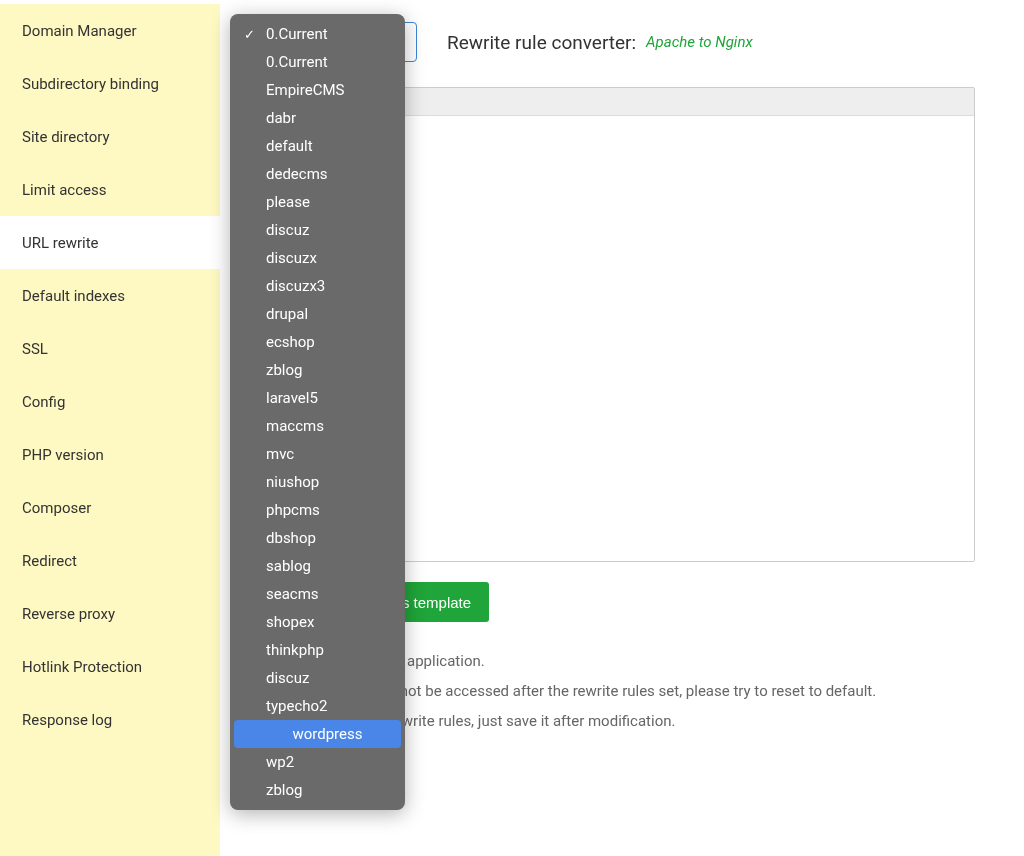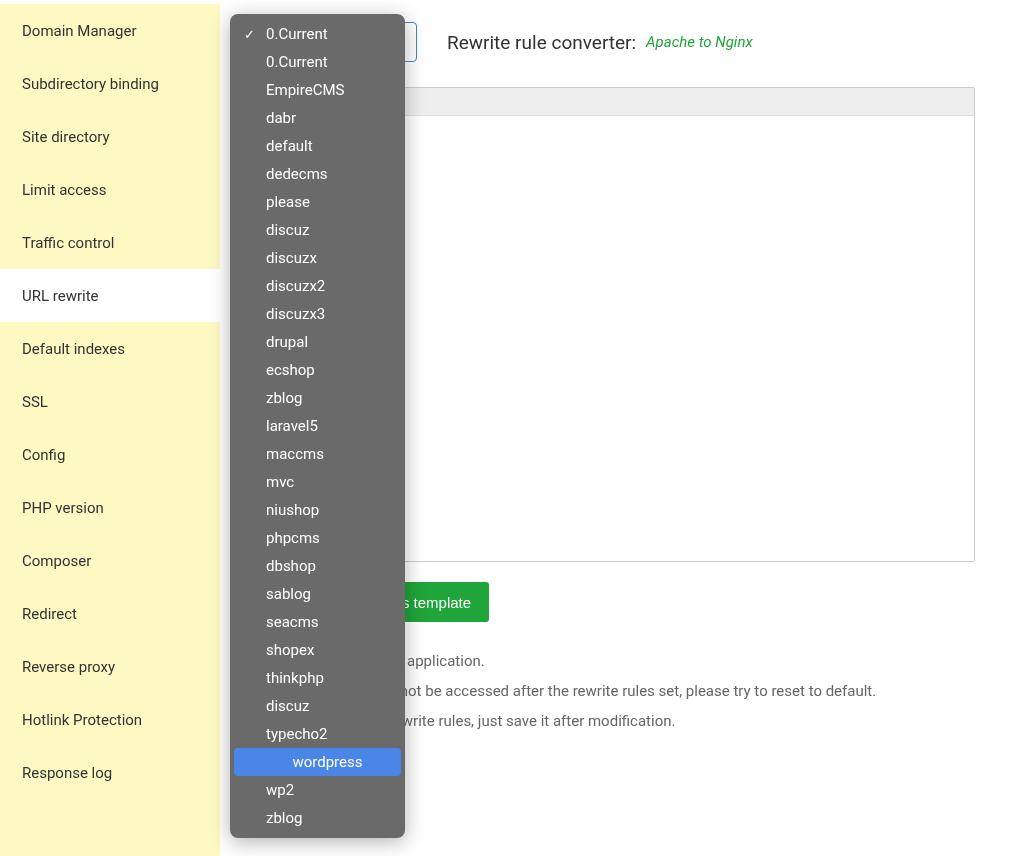--- a/index.html
+++ b/index.html
@@ -179,21 +179,20 @@
     }
   </style>
 </head>
 <body>
 
 <div class="sidebar">
   <div class="sidebar-item">Domain Manager</div>
   <div class="sidebar-item">Subdirectory binding</div>
   <div class="sidebar-item">Site directory</div>
   <div class="sidebar-item">Limit access</div>
-  <div class="sidebar-item">Traffic control</div>
   <div class="sidebar-item active">URL rewrite</div>
   <div class="sidebar-item">Default indexes</div>
   <div class="sidebar-item">SSL</div>
   <div class="sidebar-item">Config</div>
   <div class="sidebar-item">PHP version</div>
   <div class="sidebar-item">Composer</div>
   <div class="sidebar-item">Redirect</div>
   <div class="sidebar-item">Reverse proxy</div>
   <div class="sidebar-item">Hotlink Protection</div>
   <div class="sidebar-item">Response log</div>
@@ -251,23 +250,20 @@
     <div class="dd-item">
       <span>please</span>
     </div>
     <div class="dd-item">
       <span>discuz</span>
     </div>
     <div class="dd-item">
       <span>discuzx</span>
     </div>
     <div class="dd-item">
-      <span>discuzx2</span>
-    </div>
-    <div class="dd-item">
       <span>discuzx3</span>
     </div>
     <div class="dd-item">
       <span>drupal</span>
     </div>
     <div class="dd-item">
       <span>ecshop</span>
     </div>
     <div class="dd-item">
       <span>zblog</span>

